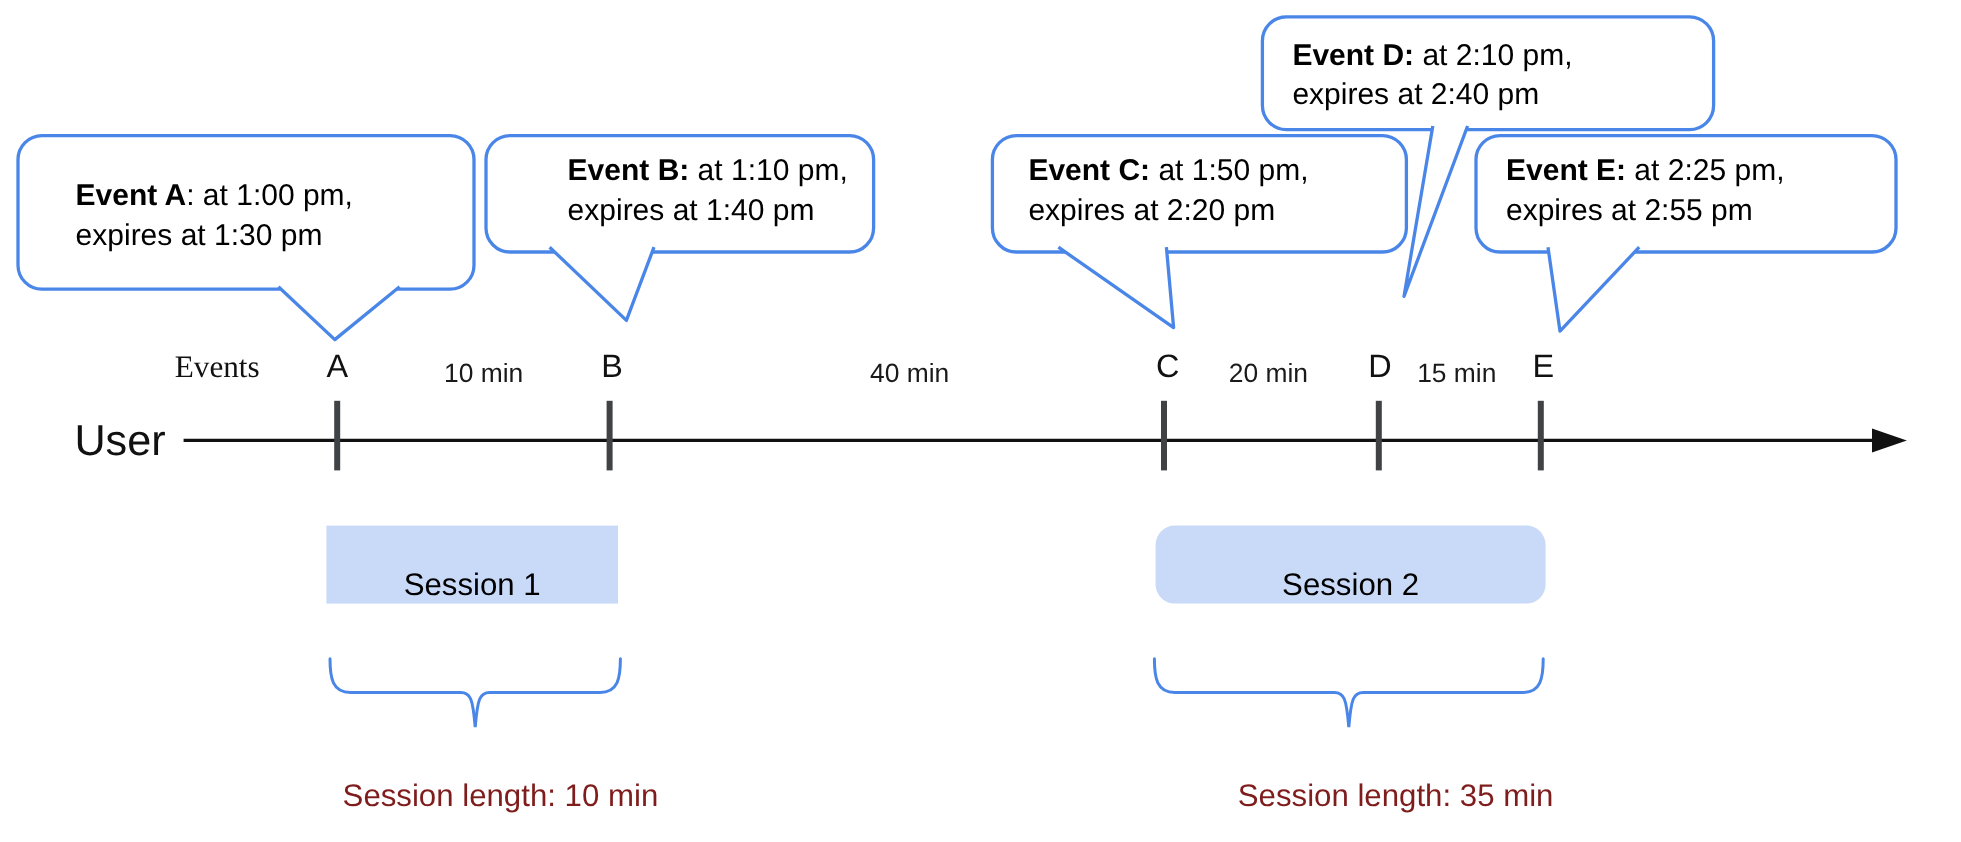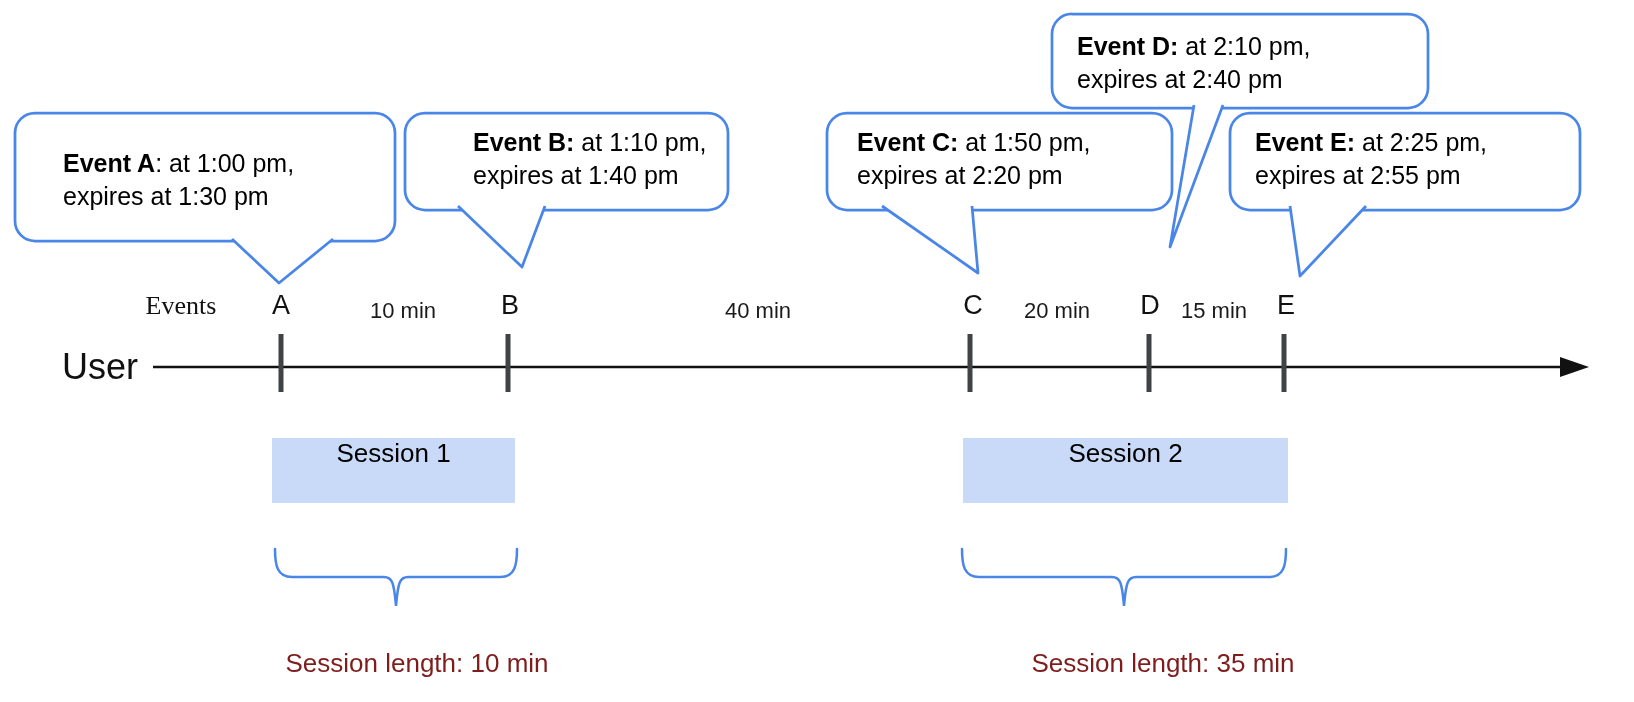--- a/index.html
+++ b/index.html
@@ -9,21 +9,21 @@
   }
   .stage{position:absolute;inset:0;}
   svg.shapes{position:absolute;left:0;top:0;}
   .bubble-text{position:absolute;font-size:25px;line-height:33px;color:#000;white-space:nowrap;}
   .bubble-text .b{font-weight:bold;}
   .axis-label{position:absolute;font-size:36px;color:#111;}
   .events-label{position:absolute;font-size:26px;color:#111;transform:translateX(-50%);white-space:nowrap;}
   .tick-label{position:absolute;font-size:27px;color:#111;transform:translateX(-50%);white-space:nowrap;}
   .interval-label{position:absolute;font-size:22px;color:#1a1a1a;transform:translateX(-50%);white-space:nowrap;}
   .session-bar{
-    position:absolute;background:#c9daf8;display:flex;align-items:flex-start;justify-content:center;
+    position:absolute;background:#c9daf8;display:flex;align-items:flex-end;justify-content:center;
     font-size:26px;color:#000;
   }
   .session-length{position:absolute;font-size:26px;color:#7f1d1d;transform:translateX(-50%);white-space:nowrap;}
 </style>
 </head>
 <body>
 
 <div class="stage">
 
   <svg class="shapes" width="1634" height="702" viewBox="0 0 1634 702">
@@ -87,20 +87,20 @@
   <div class="tick-label" style="left:1286px;top:290px;">E</div>
 
   <div class="interval-label" style="left:403px;top:298px;">10 min</div>
   <div class="interval-label" style="left:758px;top:298px;">40 min</div>
   <div class="interval-label" style="left:1057px;top:298px;">20 min</div>
   <div class="interval-label" style="left:1214px;top:298px;">15 min</div>
 
   <div class="session-bar" style="left:272px;top:438px;width:243px;height:65px;">
     <span>Session 1</span>
   </div>
-  <div class="session-bar" style="left:963px;top:438px;width:325px;height:65px;">
+  <div class="session-bar" style="left:963px;top:438px;width:325px;height:65px;border-radius:16px;">
     <span>Session 2</span>
   </div>
 
   <div class="session-length" style="left:417px;top:648px;">Session length: 10 min</div>
   <div class="session-length" style="left:1163px;top:648px;">Session length: 35 min</div>
 
 </div>
 
 </body></html>

